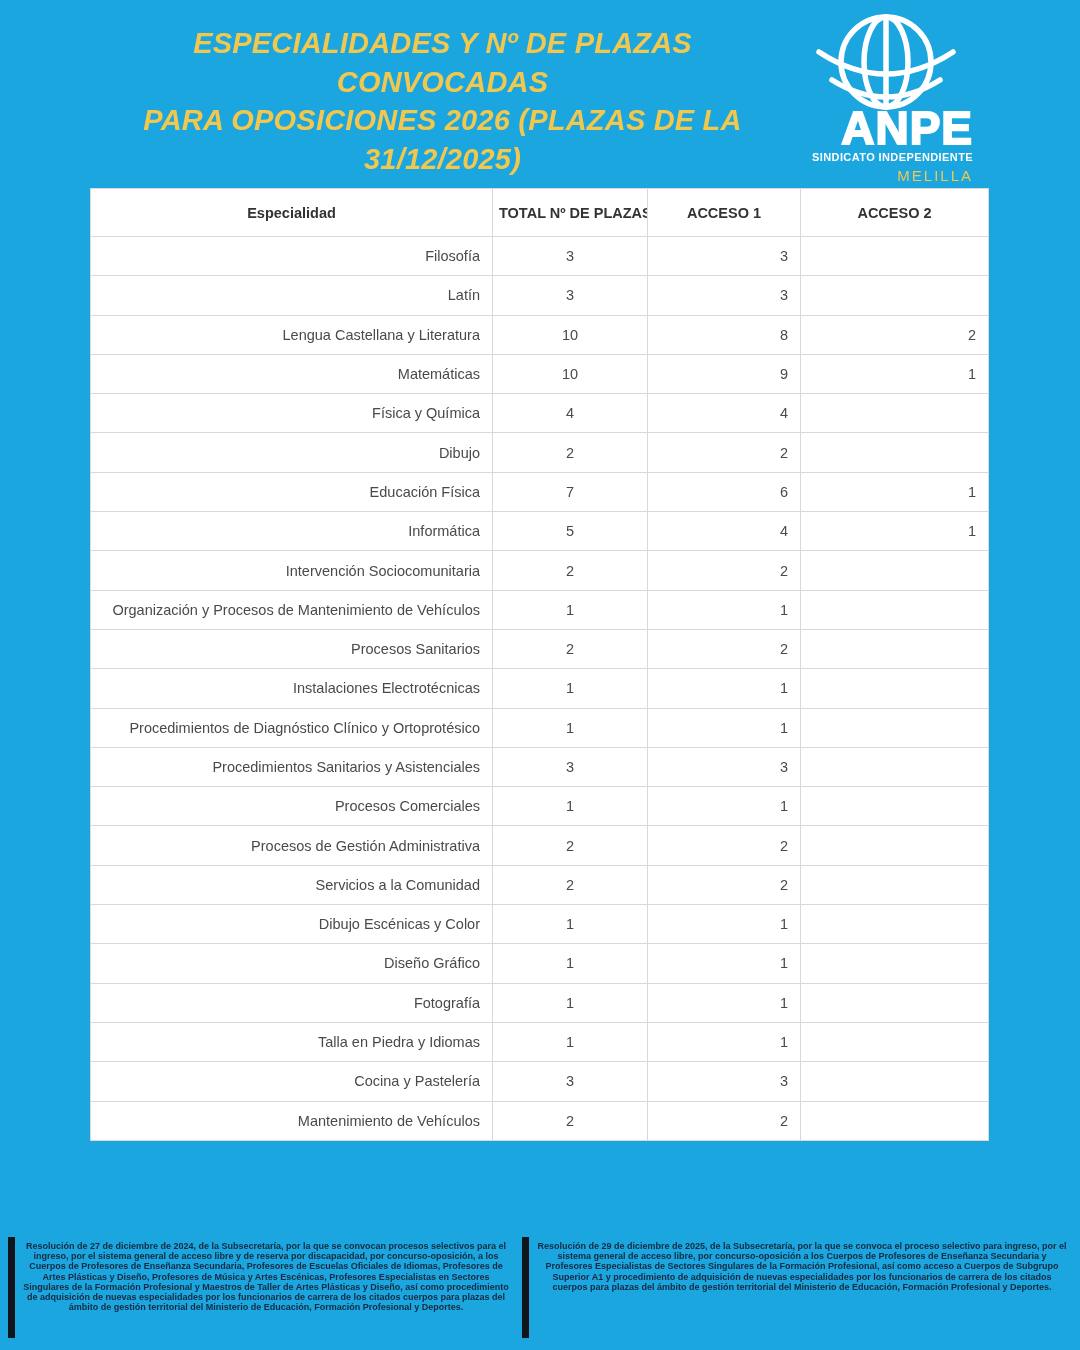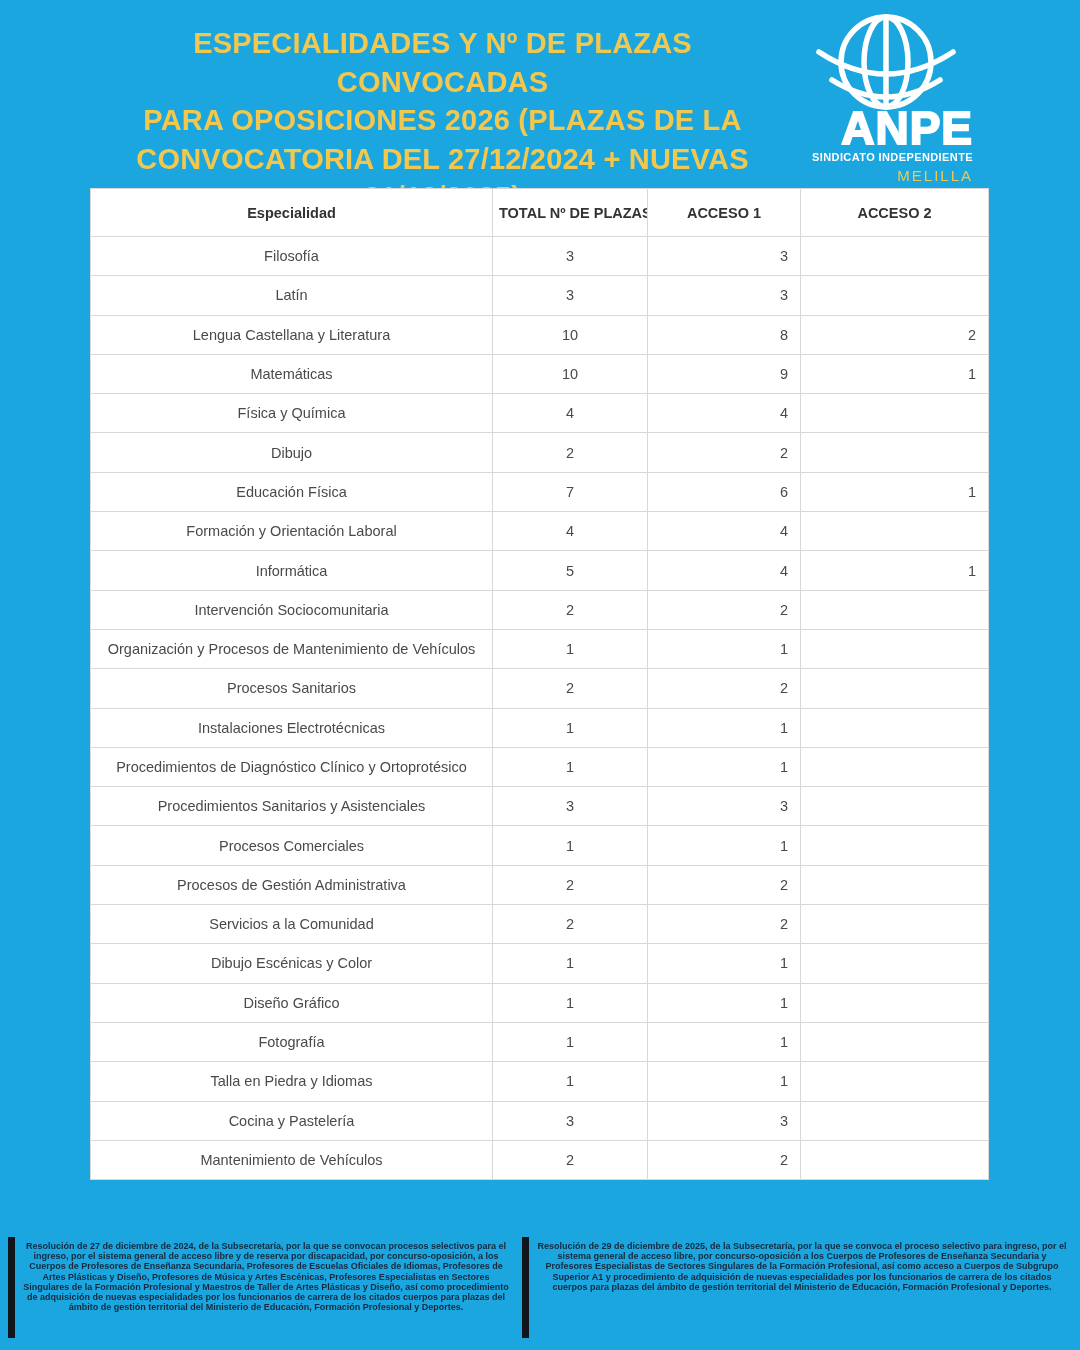--- a/index.html
+++ b/index.html
@@ -8,21 +8,21 @@
 
   .page {
     position:relative; width:1080px; height:1350px;
     background:#1BA6E0; overflow:hidden;
   }
 
   
   .title {
     position:absolute; left:85px; top:24px; width:715px;
     text-align:center; color:#F2C74E; font-weight:bold;
-    font-size:29px; line-height:38.5px; letter-spacing:0.2px;
+    font-size:29px; line-height:38.5px; letter-spacing:0.2px;font-style:italic;
   }
 
   
   .logo {
     position:absolute; left:798px; top:12px; width:175px;
     text-align:right; color:#ffffff;
   }
   .logo svg { display:block; margin:0 auto; }
   .logo-name {
     font-size:46px; font-weight:bold; line-height:40px;
@@ -45,21 +45,21 @@
   }
   table { width:898px; border-collapse:collapse; table-layout:fixed; background:#fff; }
   th, td { border:1px solid #d8d8d8; overflow:hidden; }
   thead th {
     height:48px; font-size:14.5px; font-weight:bold; color:#333333;
     text-align:center; padding:0 6px; white-space:nowrap;
   }
   tbody td {
     height:39.3px; font-size:14.5px; color:#4a4a4a; white-space:nowrap;
   }
-  td.cell-especialidad { text-align:center;  padding:0 12px; }
+  td.cell-especialidad { text-align:right;  padding:0 12px; }
   td.cell-total        { text-align:center;padding:0 6px;  }
   td.cell-acceso1      { text-align:right; padding:0 12px; }
   td.cell-acceso2      { text-align:right; padding:0 12px; }
 
   
   .footer-bar {
     position:absolute; top:1237px; width:7px; height:101px; background:#10151C;
   }
   .footer-bar.left   { left:8px; }
   .footer-bar.middle { left:522px; }
@@ -71,21 +71,20 @@
   .footer-note.right { left:537px; width:530px; }
 </style>
 </head>
 <body>
 
 <div class="page">
 
   <div class="title">
     <div>ESPECIALIDADES Y Nº DE PLAZAS CONVOCADAS</div>
     <div>PARA OPOSICIONES 2026 (PLAZAS DE LA</div>
-    <div>CONVOCATORIA DEL 27/12/2024 + NUEVAS</div>
     <div>31/12/2025)</div>
   </div>
 
   <div class="logo">
     <span>
       <svg width="146" height="104" viewBox="0 0 146 104" fill="none" stroke="#ffffff" stroke-width="5.5" stroke-linecap="round">
         <circle cx="73" cy="50" r="45"></circle>
         <ellipse cx="73" cy="50" rx="22" ry="45"></ellipse>
         <line x1="73" y1="5" x2="73" y2="95"></line>
         <path d="M 6 40 Q 73 84 140 40"></path>
@@ -150,26 +149,20 @@
             <td class="cell-acceso1">2</td>
             <td class="cell-acceso2"></td>
           </tr>
           <tr>
             <td class="cell-especialidad">Educación Física</td>
             <td class="cell-total">7</td>
             <td class="cell-acceso1">6</td>
             <td class="cell-acceso2">1</td>
           </tr>
           <tr>
-            <td class="cell-especialidad">Formación y Orientación Laboral</td>
-            <td class="cell-total">4</td>
-            <td class="cell-acceso1">4</td>
-            <td class="cell-acceso2"></td>
-          </tr>
-          <tr>
             <td class="cell-especialidad">Informática</td>
             <td class="cell-total">5</td>
             <td class="cell-acceso1">4</td>
             <td class="cell-acceso2">1</td>
           </tr>
           <tr>
             <td class="cell-especialidad">Intervención Sociocomunitaria</td>
             <td class="cell-total">2</td>
             <td class="cell-acceso1">2</td>
             <td class="cell-acceso2"></td>

